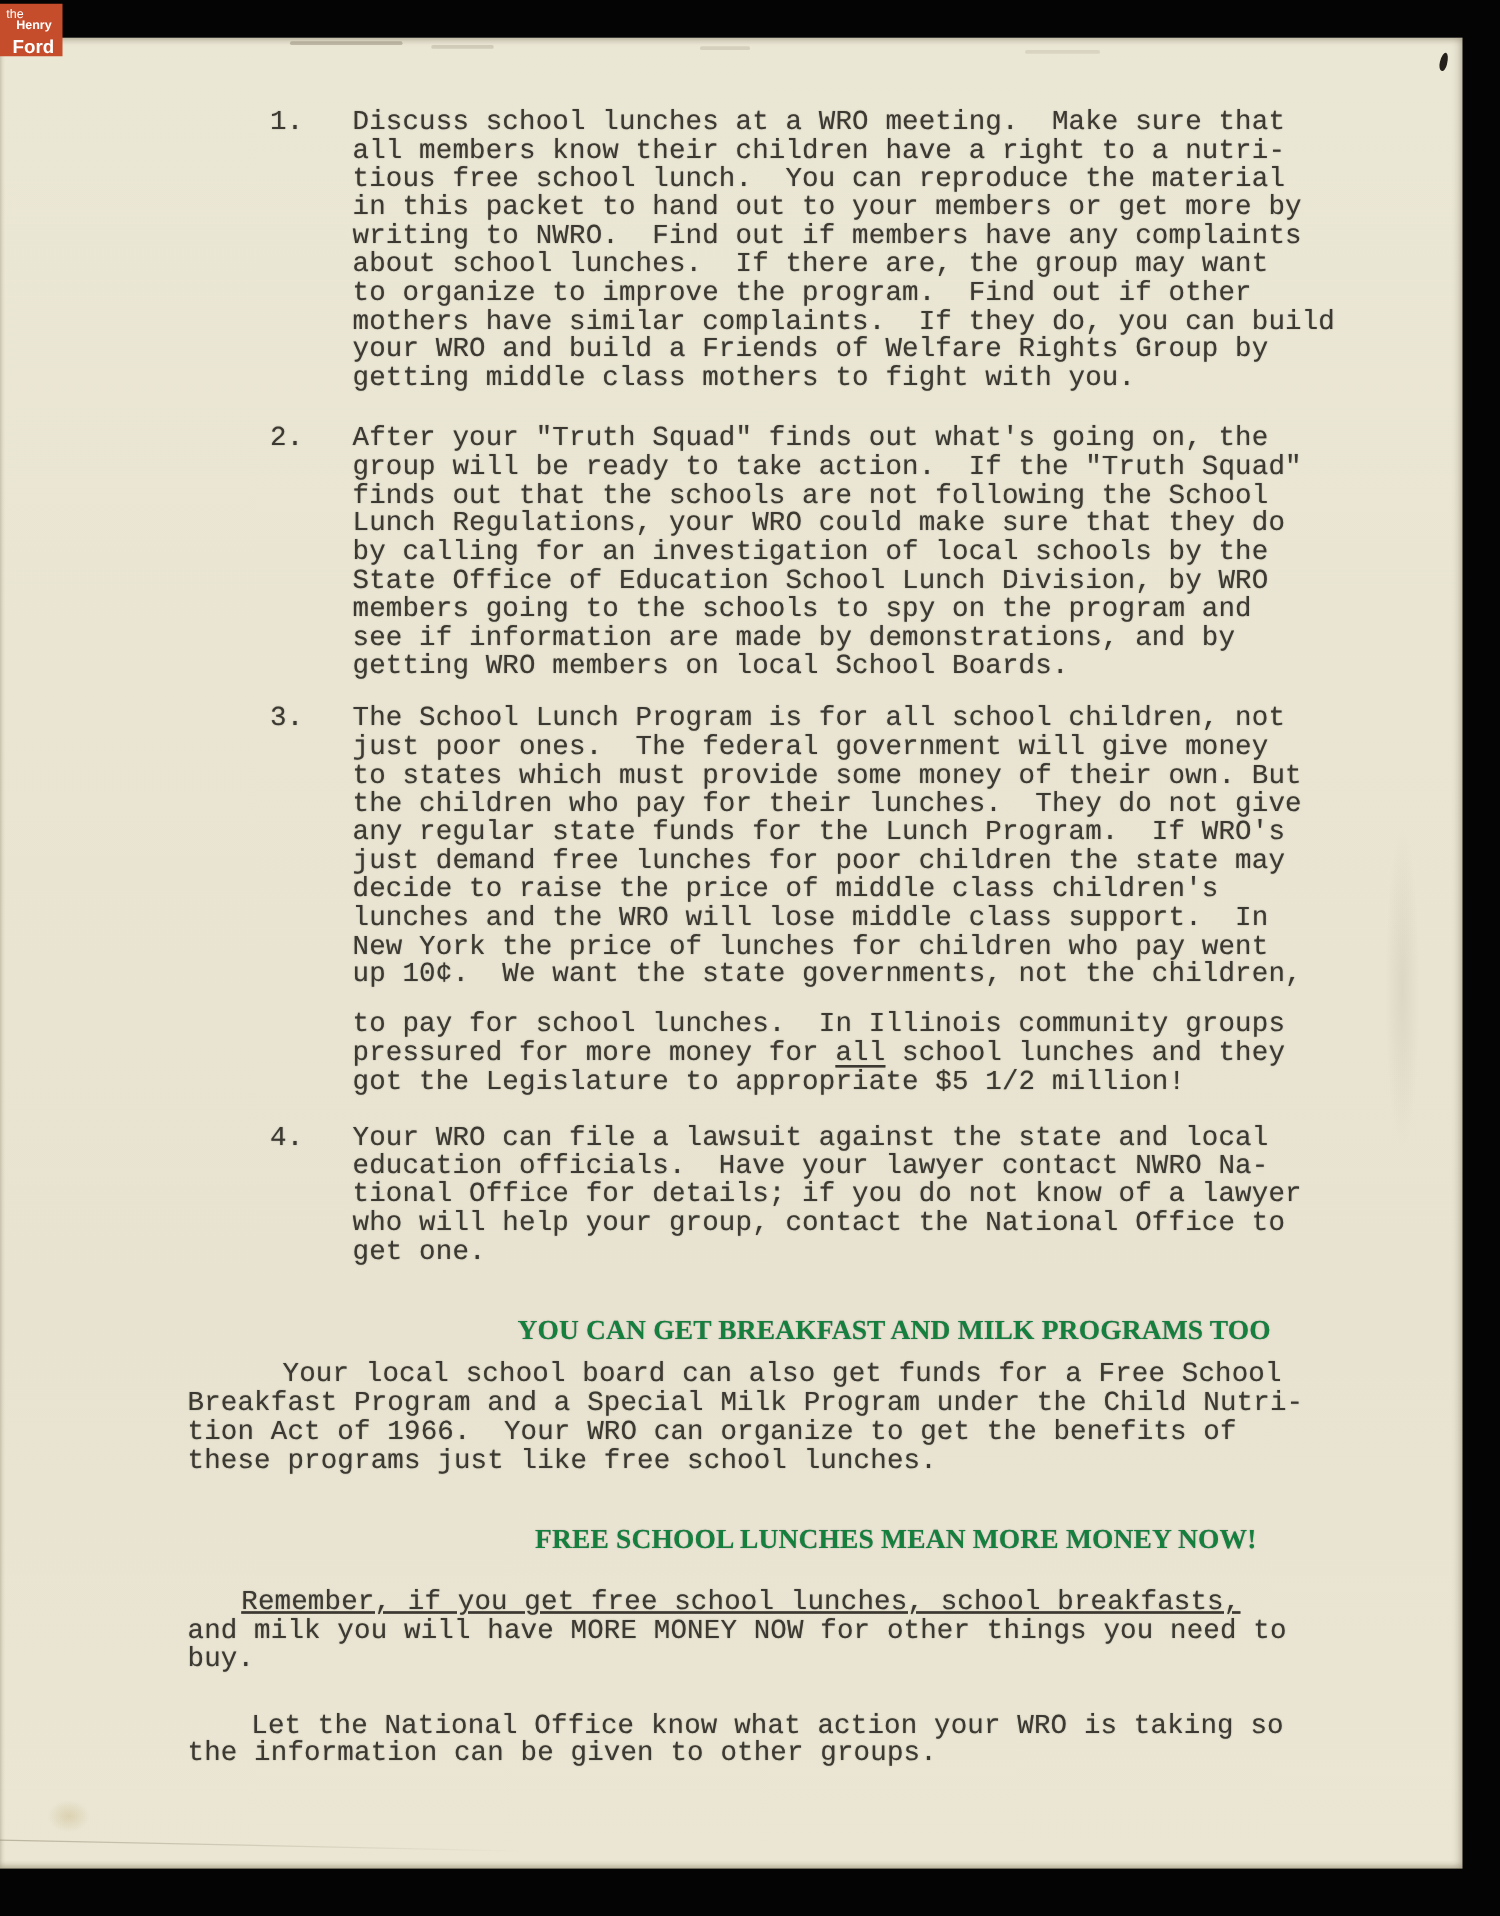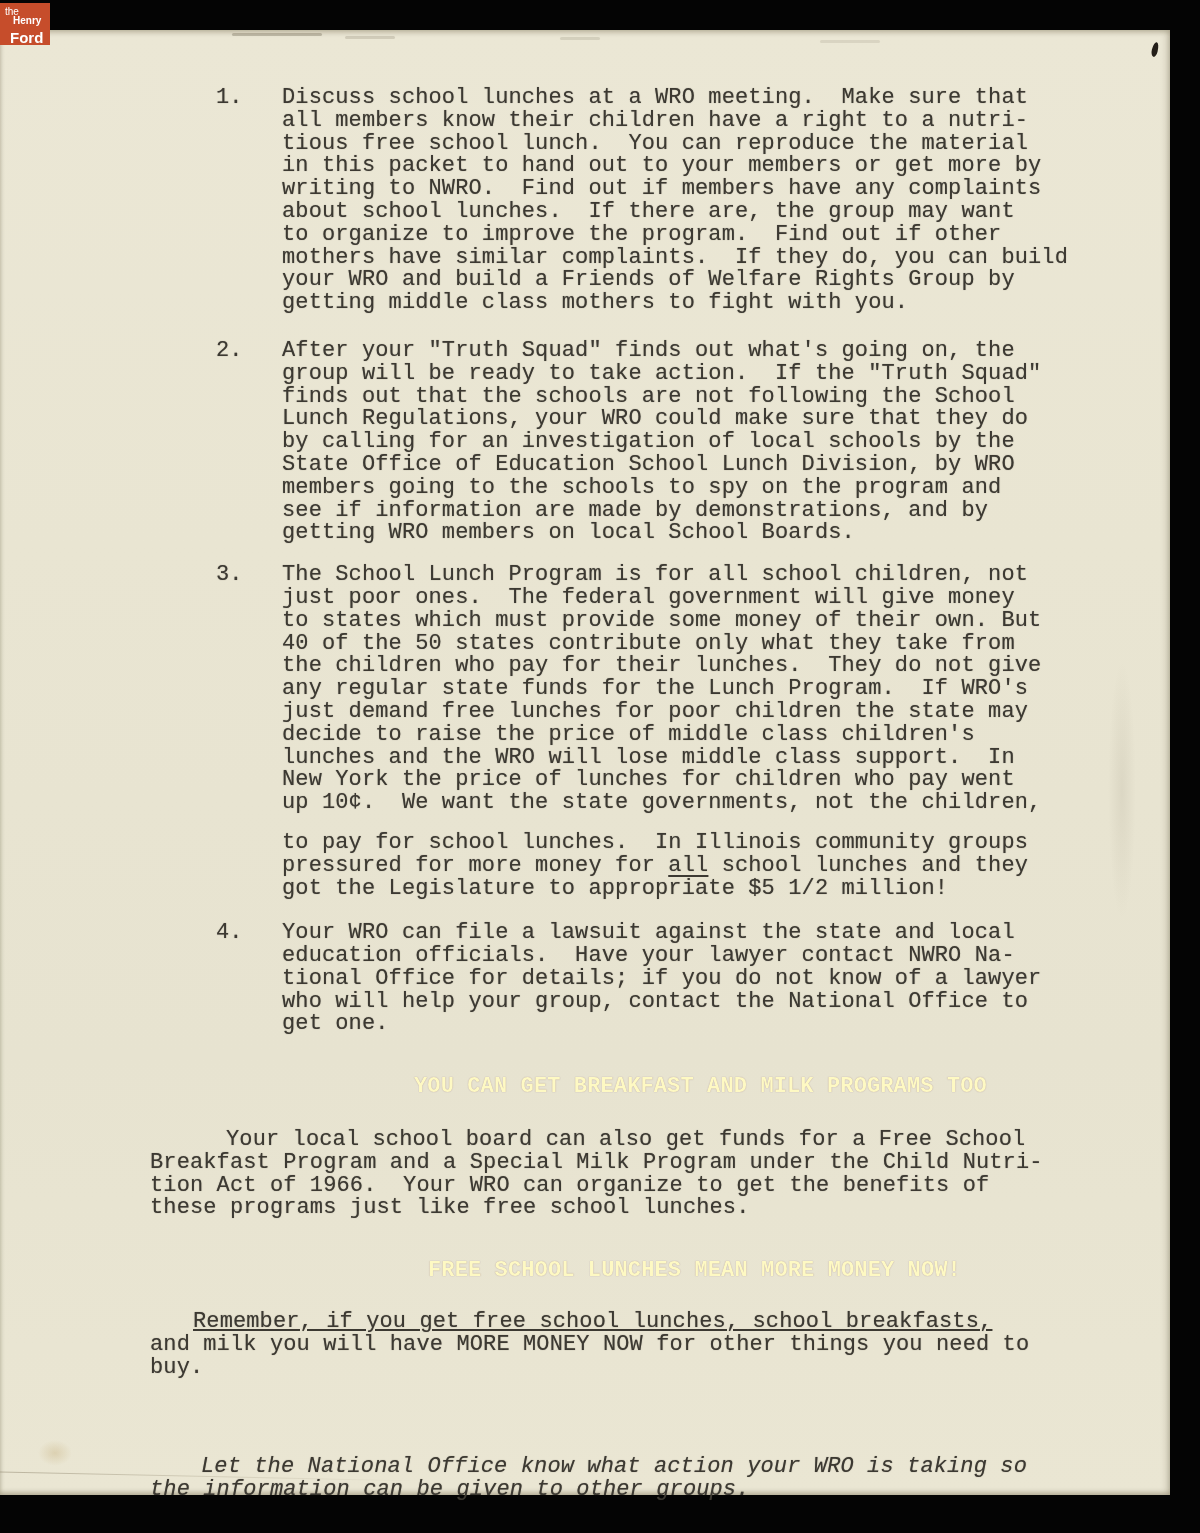--- a/index.html
+++ b/index.html
@@ -53,22 +53,23 @@
   
   .content{
     position:absolute;left:150px;top:87px;width:1010px;z-index:3;
     font-size:22px;line-height:22.8px;letter-spacing:.12px;
     color:#3c3932;text-shadow:0 0 1px rgba(58,54,46,.55);
   }
   .ln{white-space:pre;}
   .item{position:relative;padding-left:132px;}
   .item .num{position:absolute;left:66px;top:0;}
   .heading{
-    font-weight:bold;color:#fef9c3;white-space:pre;
+    font-weight:bold;color:#15803d;white-space:pre;
     text-shadow:0 0 1px rgba(94,44,100,.5);
+    font-family:Liberation Serif, serif;
   }
   .u{text-decoration:underline;text-decoration-thickness:2px;text-underline-offset:4px;}
 </style>
 </head>
 <body>
 
 <div>
   <div class="paper"></div>
   <div class="bar-top"></div>
   <div class="bar-right"></div>
@@ -116,21 +117,20 @@
       <div class="ln">members going to the schools to spy on the program and</div>
       <div class="ln">see if information are made by demonstrations, and by</div>
       <div class="ln">getting WRO members on local School Boards.</div>
     </div>
 
     <div class="item" style="margin-top:19px;">
       <span class="num">3.</span>
       <div class="ln">The School Lunch Program is for all school children, not</div>
       <div class="ln">just poor ones.  The federal government will give money</div>
       <div class="ln">to states which must provide some money of their own. But</div>
-      <div class="ln">40 of the 50 states contribute only what they take from</div>
       <div class="ln">the children who pay for their lunches.  They do not give</div>
       <div class="ln">any regular state funds for the Lunch Program.  If WRO's</div>
       <div class="ln">just demand free lunches for poor children the state may</div>
       <div class="ln">decide to raise the price of middle class children's</div>
       <div class="ln">lunches and the WRO will lose middle class support.  In</div>
       <div class="ln">New York the price of lunches for children who pay went</div>
       <div class="ln">up 10¢.  We want the state governments, not the children,</div>
     </div>
 
     <div class="item" style="margin-top:17px;">
@@ -143,34 +143,34 @@
       <span class="num">4.</span>
       <div class="ln">Your WRO can file a lawsuit against the state and local</div>
       <div class="ln">education officials.  Have your lawyer contact NWRO Na-</div>
       <div class="ln">tional Office for details; if you do not know of a lawyer</div>
       <div class="ln">who will help your group, contact the National Office to</div>
       <div class="ln">get one.</div>
     </div>
 
     <div class="heading" style="margin-top:40px;margin-left:264px;">YOU CAN GET BREAKFAST AND MILK PROGRAMS TOO</div>
 
-    <div style="margin-top:30px;">
+    <div style="margin-top:13px;">
       <div class="ln" style="padding-left:76px;">Your local school board can also get funds for a Free School</div>
       <div class="ln">Breakfast Program and a Special Milk Program under the Child Nutri-</div>
       <div class="ln">tion Act of 1966.  Your WRO can organize to get the benefits of</div>
       <div class="ln">these programs just like free school lunches.</div>
     </div>
 
     <div class="heading" style="margin-top:40px;margin-left:278px;">FREE SCHOOL LUNCHES MEAN MORE MONEY NOW!</div>
 
     <div style="margin-top:28px;">
       <div class="ln" style="padding-left:43px;text-decoration:underline;">Remember, if you get free school lunches, school breakfasts,</div>
       <div class="ln">and milk you will have MORE MONEY NOW for other things you need to</div>
       <div class="ln">buy.</div>
     </div>
 
-    <div style="margin-top:77px;font-style:italic;">
+    <div style="margin-top:30px;">
       <div class="ln" style="padding-left:51px;">Let the National Office know what action your WRO is taking so</div>
       <div class="ln">the information can be given to other groups.</div>
     </div>
 
   </div>
 </div>
 
 </body></html>

